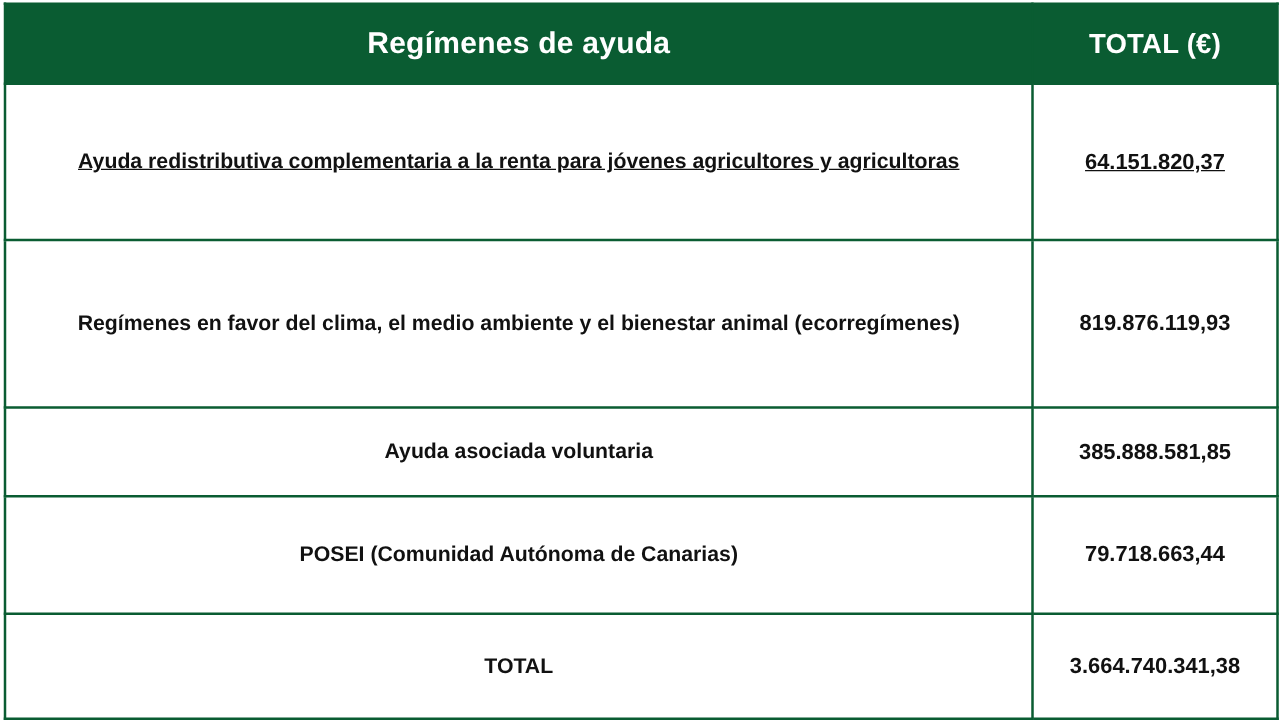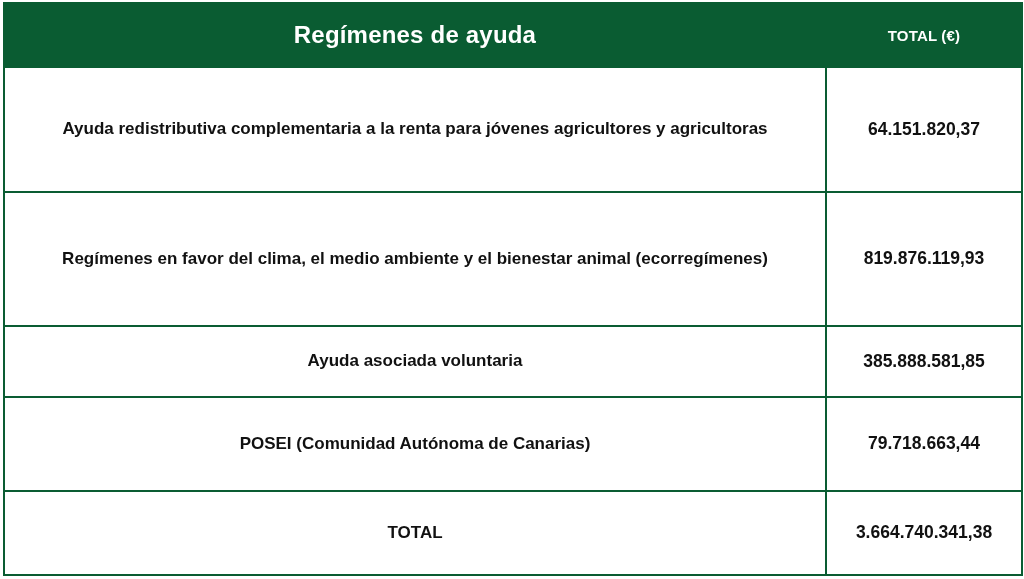--- a/index.html
+++ b/index.html
@@ -37,41 +37,41 @@
     font-weight: bold;
     letter-spacing: 0.2px;
     padding: 8px 10px;
     text-align: center;
     vertical-align: middle;
     border: 2px solid #0a5c32;
     height: 64px;
     box-sizing: border-box;
   }
   thead th.th-total {
-    font-size: 15px;
+    font-size: 22px;
   }
 
   tbody td {
     border: 2px solid #0a5c32;
     text-align: center;
     vertical-align: middle;
     font-size: 17px;
     font-weight: bold;
     line-height: 1.45;
     padding: 10px 16px;
     color: #111111;
     box-sizing: border-box;
   }
   tbody td.cell-amount {
     font-size: 17.5px;
     padding: 10px 8px;
     white-space: nowrap;
   }
   tbody tr.row-0 td { height: 133px; }
-  tbody tr.row-1 td { height: 97px; }
+  tbody tr.row-1 td { height: 97px; text-decoration: underline; }
   tbody tr.row-2 td { height: 104px; }
   tbody tr.row-3 td { height: 55px; }
   tbody tr.row-4 td { height: 73px; }
   tbody tr.row-5 td { height: 65px; }
 </style>
 </head>
 <body>
 
 <div class="table-wrap">
   <table class="aid-table">

